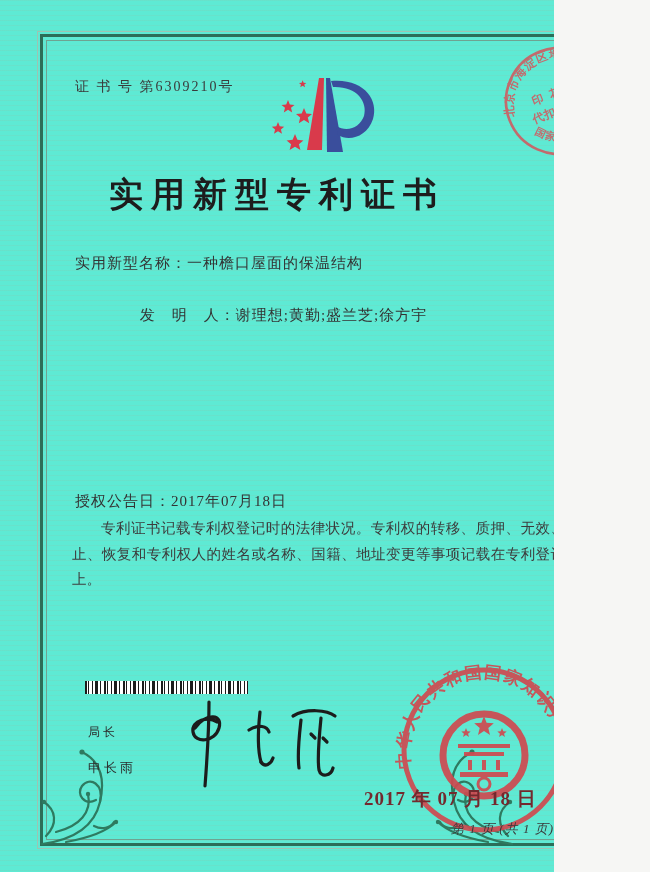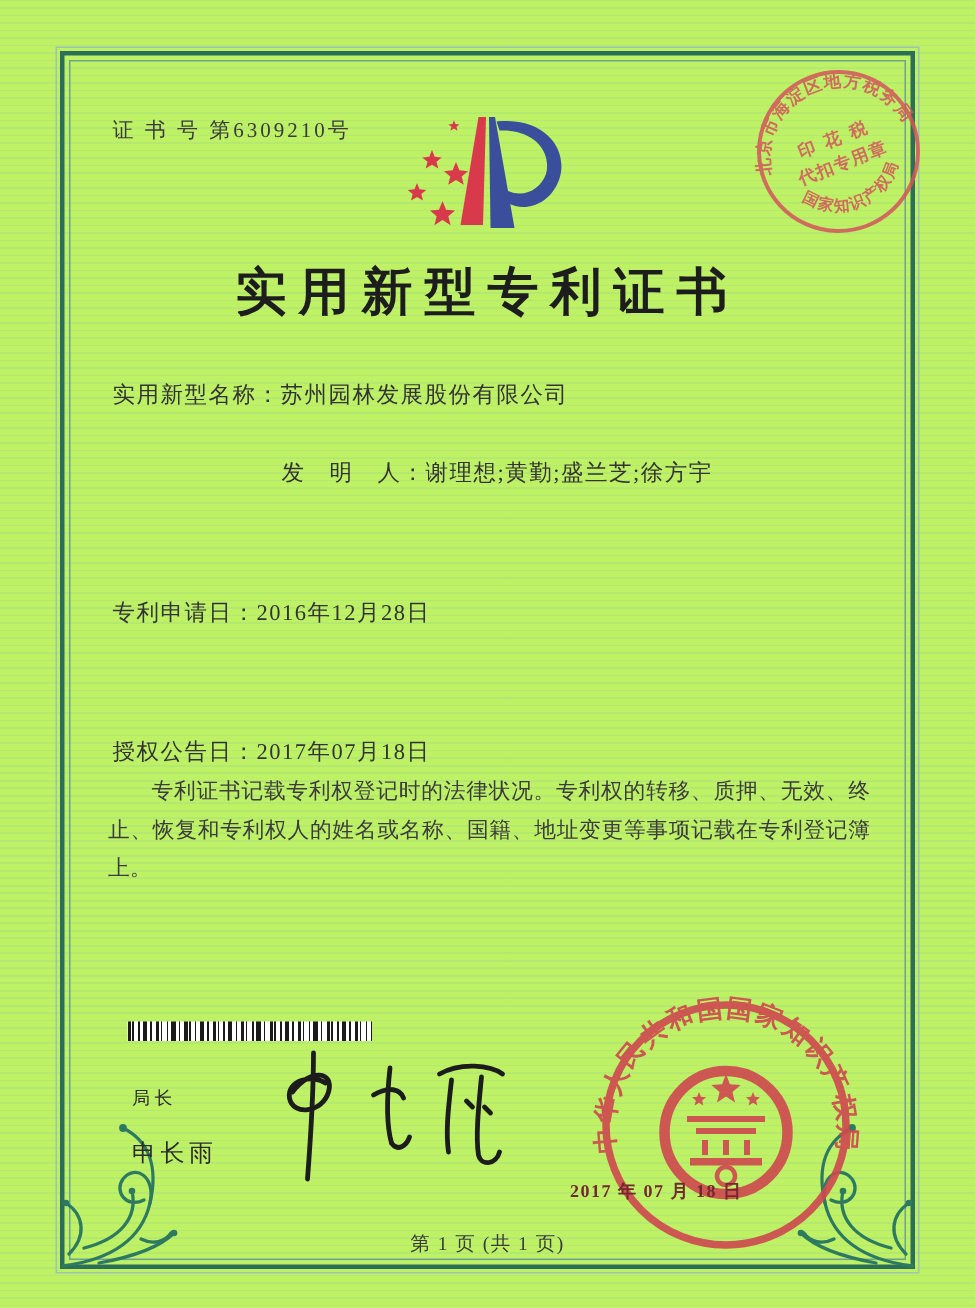--- a/index.html
+++ b/index.html
@@ -4,22 +4,22 @@
 <style>
   * { margin: 0; padding: 0; box-sizing: border-box; }
   html, body { width: 650px; height: 872px; }
   body {
     font-family: "Liberation Serif", "DejaVu Serif", serif;
     background: #f6f6f4;
     overflow: hidden;
   }
   .certificate {
     position: relative;
-    width: 650px; height: 872px;
-    background: #bef264;
+    width: 554px; height: 872px;
+    background: #5eead4;
     overflow: hidden;
   }
   
   .certificate::before {
     content: "";
     position: absolute; inset: 0;
     background: repeating-linear-gradient(
       180deg,
       rgba(140, 196, 170, 0.22) 0px, rgba(140, 196, 170, 0.22) 1px,
       rgba(255, 255, 255, 0) 1px, rgba(255, 255, 255, 0) 5px);
@@ -78,33 +78,33 @@
       #1b1b1b 7px 8px, #fff 8px 10px, #1b1b1b 10px 13px, #fff 13px 15px,
       #1b1b1b 15px 16px, #fff 16px 19px);
   }
   .director-title {
     position: absolute; left: 88px; top: 724px;
     font-size: 12px; letter-spacing: 3px; color: #2b2b2b;
     font-family: "Liberation Sans", "DejaVu Sans", sans-serif;
   }
   .director-name {
     position: absolute; left: 88px; top: 759px;
-    font-size: 16px; letter-spacing: 3px; color: #2b2b2b;
+    font-size: 13px; letter-spacing: 3px; color: #2b2b2b;
     font-family: "Liberation Sans", "DejaVu Sans", sans-serif;
   }
   .signature { position: absolute; left: 165px; top: 690px; }
   .office-stamp { position: absolute; left: 394px; top: 660px; opacity: 0.92; }
   .stamp-date {
-    position: absolute; left: 380px; top: 786px;
-    font-size: 12px; letter-spacing: 1px; color: #73292e;
+    position: absolute; left: 364px; top: 786px;
+    font-size: 19px; letter-spacing: 1px; color: #73292e;
     white-space: nowrap; font-weight: bold; text-align: right;
   }
   .footer {
     position: absolute; left: 0; right: 0; top: 820px;
-    text-align: center; font-size: 13px; letter-spacing: 1px; color: #3a3a3a;
+    text-align: right; font-size: 13px; letter-spacing: 1px; color: #3a3a3a; font-style: italic;
   }
   .flourish { position: absolute; }
   .flourish-bl { left: 36px; top: 736px; }
   .flourish-br { right: 36px; top: 736px; transform: scaleX(-1); }
 </style>
 </head>
 <body>
 
 <div class="certificate">
 
@@ -172,27 +172,24 @@
     <text font-size="10.5" fill="#d4555c" font-weight="bold" letter-spacing="1">
       <textPath href="#taxBottomArc" startOffset="50%" text-anchor="middle">国家知识产权局</textPath>
     </text>
     <text x="61" y="56" text-anchor="middle" font-size="11.5" font-weight="bold" fill="#d4555c" letter-spacing="2">印 花 税</text>
     <text x="61" y="73" text-anchor="middle" font-size="11.5" font-weight="bold" fill="#d4555c" letter-spacing="1">代扣专用章</text>
   </svg>
 
   <div class="title">实用新型专利证书</div>
 
   <div class="field-row row-1">
-    <span class="field-label">实用新型名称：</span><span class="field-value">苏州园林发展股份有限公司</span>
+    <span class="field-label">实用新型名称：</span><span class="field-value">一种檐口屋面的保温结构</span>
   </div>
   <div class="field-row row-2">
     <span class="field-label">发　明　人：</span><span class="field-value">谢理想;黄勤;盛兰芝;徐方宇</span>
-  </div>
-  <div class="field-row row-4">
-    <span class="field-label">专利申请日：</span><span class="field-value">2016年12月28日</span>
   </div>
   <div class="field-row row-6">
     <span class="field-label">授权公告日：</span><span class="field-value">2017年07月18日</span>
   </div>
 
   <div class="paragraphs">
     <p>专利证书记载专利权登记时的法律状况。专利权的转移、质押、无效、终止、恢复和专利权人的姓名或名称、国籍、地址变更等事项记载在专利登记簿上。</p>
   </div>
 
   <div class="barcode"></div>

